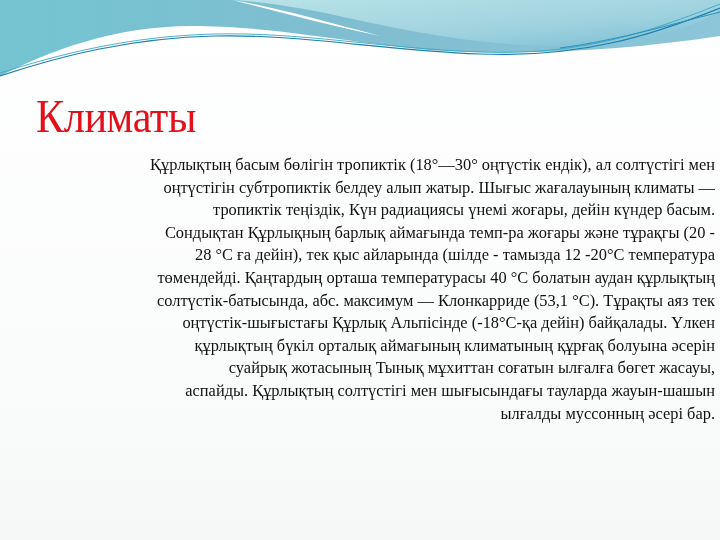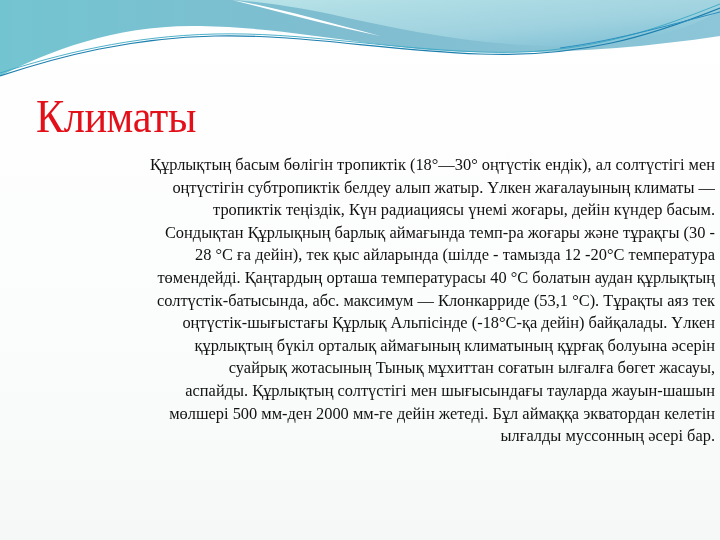--- a/index.html
+++ b/index.html
@@ -85,27 +85,26 @@
 
     <path d="M0,76 C60,56 130,38 215,36 C300,34 380,50 480,54 C580,58 650,36 720,8" fill="none" stroke="#1d7fae" stroke-width="1.2"></path>
     <path d="M0,73 C60,54 130,36 215,34 C300,32 380,48 480,52 C580,56 650,32 720,4" fill="none" stroke="#3aa8c4" stroke-width="0.9"></path>
     <path d="M560,48 C620,40 680,22 720,12" fill="none" stroke="#2a8fbf" stroke-width="1"></path>
   </svg>
 
   <h1 class="slide-title">Климаты</h1>
 
   <div class="body-text">
     <span class="body-line">Құрлықтың басым бөлігін тропиктік (18°—30° оңтүстік ендік), ал солтүстігі мен</span>
-    <span class="body-line">оңтүстігін субтропиктік белдеу алып жатыр. Үлкен жағалауының климаты —</span>
+    <span class="body-line">оңтүстігін субтропиктік белдеу алып жатыр. Шығыс жағалауының климаты —</span>
     <span class="body-line">тропиктік теңіздік, Күн радиациясы үнемі жоғары, дейін күндер басым.</span>
-    <span class="body-line">Сондықтан Құрлықның барлық аймағында темп-ра жоғары және тұрақгы (30 -</span>
+    <span class="body-line">Сондықтан Құрлықның барлық аймағында темп-ра жоғары және тұрақгы (20 -</span>
     <span class="body-line">28 °С ға дейін), тек қыс айларында (шілде - тамызда 12 -20°С температура</span>
     <span class="body-line">төмендейді. Қаңтардың орташа температурасы 40 °С болатын аудан құрлықтың</span>
     <span class="body-line">солтүстік-батысында, абс. максимум — Клонкарриде (53,1 °С). Тұрақты аяз тек</span>
     <span class="body-line">оңтүстік-шығыстағы Құрлық Альпісінде (-18°С-қа дейін) байқалады. Үлкен</span>
     <span class="body-line">құрлықтың бүкіл орталық аймағының климатының құрғақ болуына әсерін</span>
     <span class="body-line">суайрық жотасының Тынық мұхиттан соғатын ылғалға бөгет жасауы,</span>
     <span class="body-line">аспайды. Құрлықтың солтүстігі мен шығысындағы тауларда жауын-шашын</span>
-    <span class="body-line">мөлшері 500 мм-ден 2000 мм-ге дейін жетеді. Бұл аймаққа экватордан келетін</span>
     <span class="body-line">ылғалды муссонның әсері бар.</span>
   </div>
 
 </div>
 
 </body></html>

